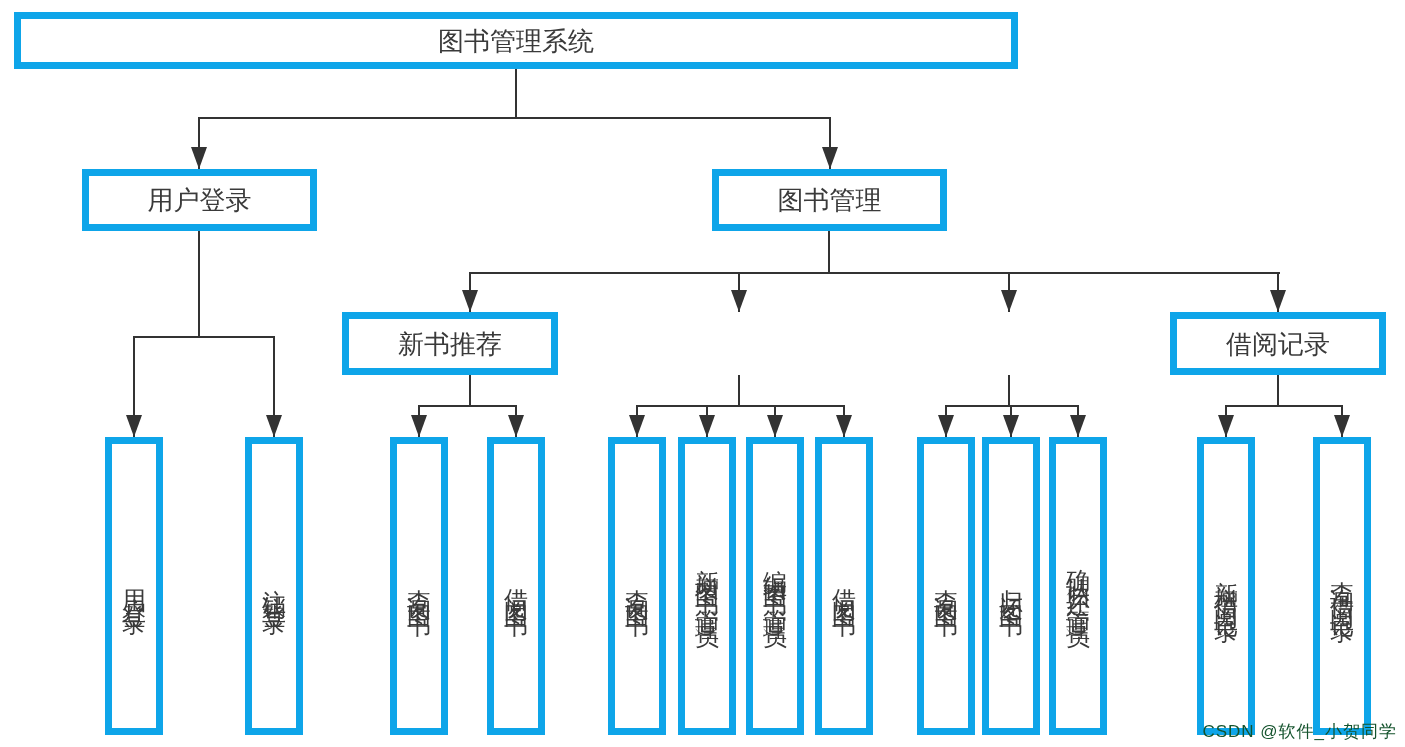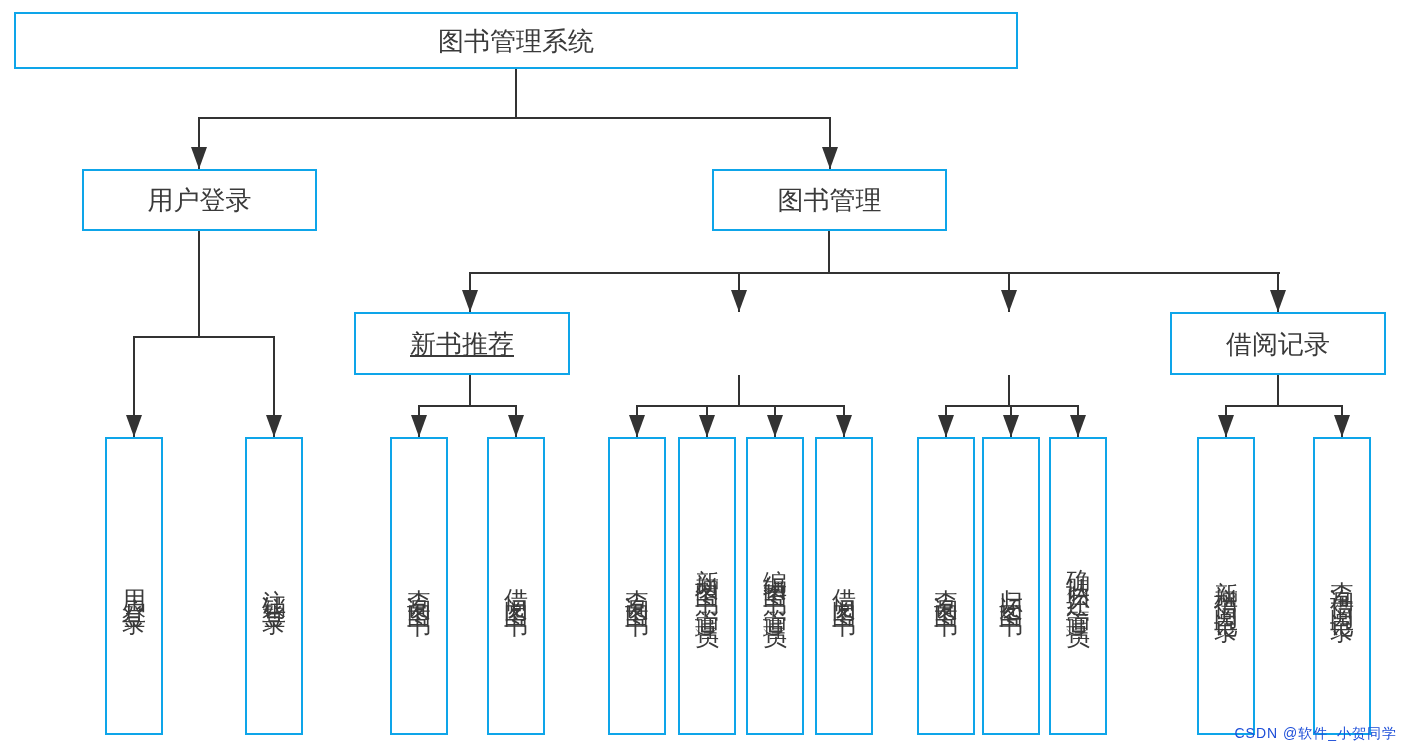--- a/index.html
+++ b/index.html
@@ -9,21 +9,21 @@
     height: 747px;
     background: #ffffff;
     font-family: "Liberation Sans", "DejaVu Sans", sans-serif;
     color: #3a3a3a;
     overflow: hidden;
   }
   .node {
     position: absolute;
     box-sizing: border-box;
     background: #ffffff;
-    border: 2px solid #0ea5e9;
+    border: 7px solid #0ea5e9;
     display: flex;
     align-items: center;
     justify-content: center;
   }
   .hlabel {
     font-size: 26px;
     white-space: nowrap;
     line-height: 1;
   }
   .leaf { width: 58px; top: 437px; height: 298px; }
@@ -43,22 +43,22 @@
     left: -7px;
     width: 0; height: 0;
     border-left: 8px solid transparent;
     border-right: 8px solid transparent;
     border-top: 22px solid #333333;
   }
   .watermark {
     position: absolute;
     right: 8px;
     bottom: 4px;
-    font-size: 14px;
-    color: #1d4ed8;
+    font-size: 17px;
+    color: #14532d;
     letter-spacing: 1px;
     white-space: nowrap;
     z-index: 5;
   }
 </style>
 </head>
 <body>
 
 <div class="canvas">
 
@@ -106,21 +106,21 @@
     <span class="hlabel">图书管理系统</span>
   </div>
 
   <div class="node" style="left:82px; top:169px; width:235px; height:62px;">
     <span class="hlabel">用户登录</span>
   </div>
   <div class="node" style="left:712px; top:169px; width:235px; height:62px;">
     <span class="hlabel">图书管理</span>
   </div>
 
-  <div class="node" style="left:354px; top:312px; width:216px; height:63px;text-decoration:underline;">
+  <div class="node" style="left:342px; top:312px; width:216px; height:63px;">
     <span class="hlabel">新书推荐</span>
   </div>
   <div class="node" style="left:1170px; top:312px; width:216px; height:63px;">
     <span class="hlabel">借阅记录</span>
   </div>
 
   <div class="node leaf" style="left:105px;">
     <span class="vlabel">用户登录</span>
   </div>
   <div class="node leaf" style="left:245px;">

